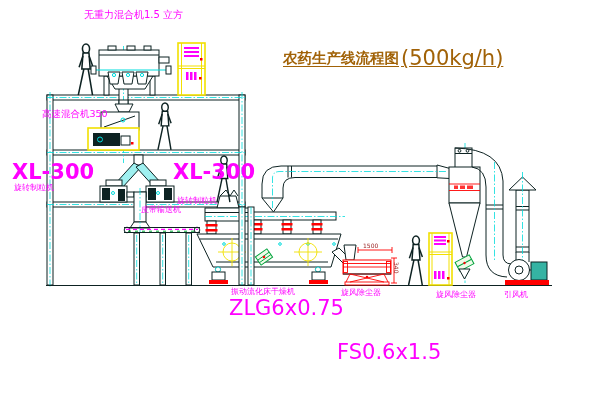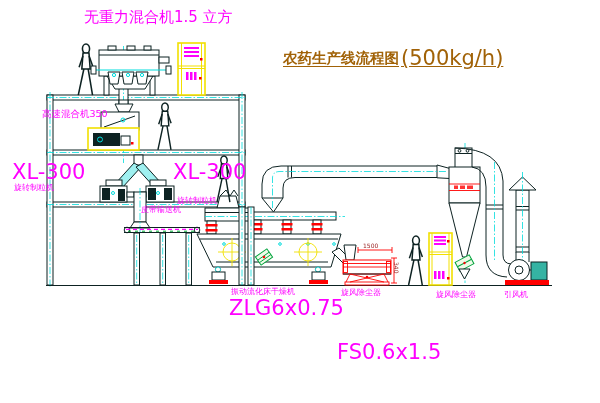--- a/index.html
+++ b/index.html
@@ -2,21 +2,21 @@
 <html><head>
 <meta charset="utf-8">
 <style>
   html,body{margin:0;padding:0;background:#fff;}
   .canvas{position:relative;width:600px;height:403px;background:#ffffff;overflow:hidden;
           font-family:"DejaVu Sans",sans-serif;}
   .canvas svg{position:absolute;left:0;top:0;}
   .label{position:absolute;color:#ff00ff;white-space:nowrap;line-height:1;}
   .lbl-sm{font-size:8px;}
   .lbl-md{font-size:9.5px;}
-  .lbl-model{font-size:21px;letter-spacing:0px;}
+  .lbl-model{font-size:21px;letter-spacing:0px;font-weight:bold;}
   .lbl-spec{font-size:21px;}
   .dim{position:absolute;color:#992222;font-size:6px;line-height:1;white-space:nowrap;}
   .dim-v{writing-mode:vertical-rl;}
   .title{position:absolute;left:283px;top:46px;color:#a16207;white-space:nowrap;text-decoration:underline;}
   .title .cjk{font-size:14.5px;font-weight:bold;vertical-align:2px;}
   .title .cap{font-size:21px;font-weight:normal;margin-left:2px;}
   
   .k{stroke:#0d2222;fill:none;stroke-width:1;}
   .kf{stroke:#0d2222;fill:#ffffff;stroke-width:1;}
   .dk{fill:#0d2222;stroke:none;}
@@ -299,21 +299,21 @@
     <use href="#person-shape" transform="translate(86,44) scale(1.19)"></use>
     <use href="#person-shape" transform="translate(165,103) scale(1.09)"></use>
     <use href="#person-shape" transform="translate(224,156) scale(1.07)"></use>
     <use href="#person-shape" transform="translate(416,236) scale(1.14)"></use>
   </g>
 </svg>
 
   <div class="title">
     <span class="cjk">农药生产线流程图</span><span class="cap">(500kg/h)</span>
   </div>
-  <div class="label lbl-md" style="left:84px;top:10px;font-size:15px;">无重力混合机1.5 立方</div>
+  <div class="label lbl-md" style="left:84px;top:10px;font-size:10px;">无重力混合机1.5 立方</div>
   <div class="label lbl-md" style="left:42px;top:109px;">高速混合机350</div>
   <div class="label lbl-model" style="left:12px;top:162px;">XL-300</div>
   <div class="label lbl-sm" style="left:14px;top:184px;">旋转制粒机</div>
   <div class="label lbl-model" style="left:173px;top:162px;">XL-300</div>
   <div class="label lbl-sm" style="left:177px;top:197px;">旋转制粒机</div>
   <div class="label lbl-sm" style="left:141px;top:206px;">皮带输送机</div>
   <div class="label lbl-sm" style="left:231px;top:288px;">振动流化床干燥机</div>
   <div class="label lbl-spec" style="left:229px;top:298px;">ZLG6x0.75</div>
   <div class="label lbl-sm" style="left:341px;top:289px;">旋风除尘器</div>
   <div class="label lbl-spec" style="left:337px;top:298px;margin-top:44px;">FS0.6x1.5</div>

